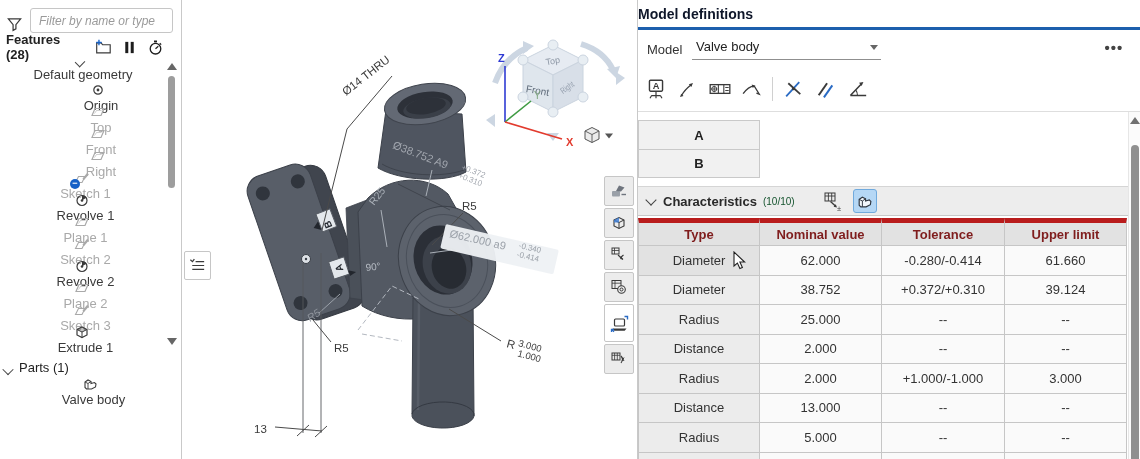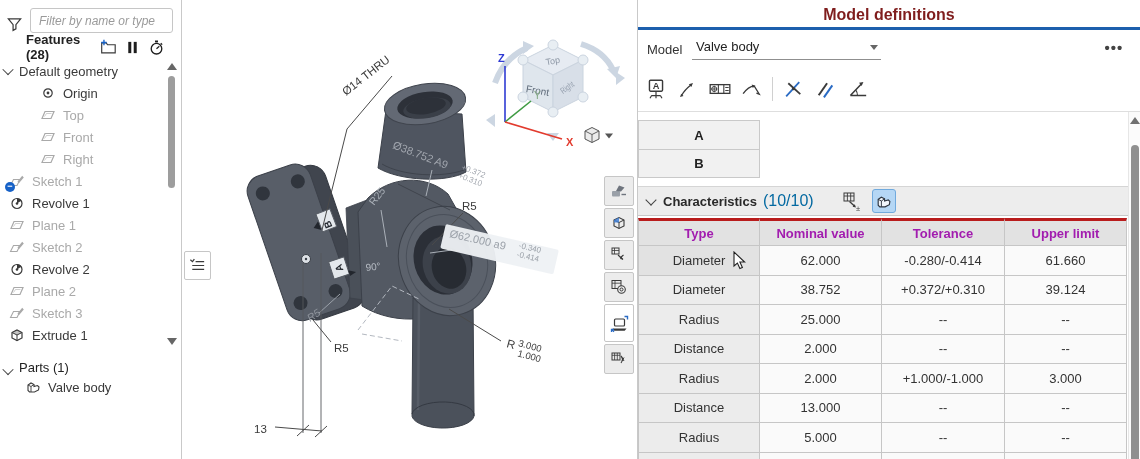--- a/index.html
+++ b/index.html
@@ -6,24 +6,24 @@
   html,body { width:1140px; height:459px; overflow:hidden; }
   body { position:relative; font-family:"Liberation Sans",sans-serif; background:#fff; color:#333; font-size:13px; }
   svg { display:block; }
 
   
   .sidebar { position:absolute; left:0; top:0; width:182px; height:459px; background:#fff; border-right:1px solid #c9c9c9; }
   .filter-row { position:absolute; top:7px; left:6px; right:8px; height:26px; display:flex; align-items:flex-end; gap:7px; }
   .filter-row input { flex:1; height:25px; min-width:0; border:1px solid #c6c6c6; border-radius:3px; padding:0 8px; font-size:12px; font-family:inherit; color:#555; }
   .filter-row input::placeholder { font-style:italic; color:#9a9a9a; }
   .features-row { position:absolute; top:37px; left:6px; right:8px; height:20px; display:flex; align-items:center; }
-  .features-row .hdr { font-weight:bold; font-size:13px; color:#222; margin-right:14px;margin-left:20px; }
+  .features-row .hdr { font-weight:bold; font-size:13px; color:#222; margin-right:14px; }
   .hdr-icon { width:20px; height:20px; display:inline-flex; align-items:center; justify-content:center; margin-right:8px; cursor:pointer; background:none; border:none; }
   .tree { position:absolute; top:60px; left:0; width:162px; }
-  .tree-item, .part-item { height:22px; display:flex; align-items:center; font-size:13px; color:#3a3a3a; cursor:default; white-space:nowrap; }
+  .tree-item, .part-item { height:22px; display:flex; align-items:center; font-size:13px; color:#3a3a3a; cursor:default; white-space:nowrap;flex-direction:column; }
   .tree-item.muted { color:#a9a9a9; }
   .tree-item.lvl0 { padding-left:4px; }
   .tree-item.lvl1 { padding-left:9px; }
   .tree-item.lvl2 { padding-left:40px; }
   .chev { display:none; width:8px; height:8px; border-left:1.6px solid #444; border-bottom:1.6px solid #444; transform:rotate(-45deg) translate(1px,-1px); margin-right:7px; }
   .has-chevron .chev { display:inline-block; }
   .ticon-wrap { position:relative; width:16px; height:16px; margin-right:7px; flex:0 0 auto; }
   .ticon-wrap svg { width:16px; height:16px; }
   .badge-dot { display:none; position:absolute; left:-4px; bottom:-3px; width:10px; height:10px; background:#1661c7; border-radius:50%; color:#fff; font-size:9px; line-height:9px; text-align:center; font-weight:bold; }
   .badge .badge-dot { display:block; }
@@ -39,48 +39,48 @@
   
   .viewport { position:absolute; left:182px; top:0; width:455px; height:459px; background:#fff; }
   .vp-svg { position:absolute; left:0; top:0; width:455px; height:459px; }
   .list-toggle { position:absolute; left:2px; top:251px; width:27px; height:29px; background:#fff; border:1px solid #c6c6c6; border-radius:2px; display:flex; align-items:center; justify-content:center; cursor:pointer; }
   .strip { position:absolute; left:422px; top:176px; width:30px; }
   .strip button { width:30px; height:30px; margin-bottom:2px; background:#ececec; border:1px solid #c6c6c6; border-radius:2px; display:flex; align-items:center; justify-content:center; cursor:pointer; padding:0; }
   .strip button.selected { background:#fff; height:38px; }
 
   
   .right-panel { position:absolute; left:637px; top:0; width:503px; height:459px; background:#fff; border-left:1px solid #c9c9c9; }
-  .rp-title { position:absolute; top:6px; left:0; width:100%; text-align:center; font-weight:bold; font-size:16px; color:#7f1d1d; }
+  .rp-title { position:absolute; top:6px; left:0; width:100%; text-align:left; font-weight:bold; font-size:14px; color:#0f172a; }
   .rp-underline { position:absolute; top:27px; left:0; right:0; height:3px; background:#1c5fad; }
   .model-label { position:absolute; left:9px; top:42px; font-size:13px; color:#333; }
   .model-select { position:absolute; left:54px; top:35px; width:189px; height:25px; border-bottom:1px solid #8f8f8f; font-size:13px; color:#222; cursor:pointer; }
   .model-select .val { position:absolute; left:4px; top:4px; }
   .sel-caret { position:absolute; right:3px; top:10px; width:0; height:0; border-left:4.5px solid transparent; border-right:4.5px solid transparent; border-top:5.5px solid #666; }
   .tol-input { position:absolute; left:251px; top:34px; width:181px; height:27px; border:1px solid #c6c6c6; border-radius:3px; display:flex; align-items:center; gap:5px; padding:0 6px; color:#9a9a9a; font-size:12px; cursor:text; white-space:nowrap; overflow:hidden; }
   .overflow-btn { position:absolute; left:460px; top:36px; width:32px; height:22px; background:none; border:none; font-size:15px; font-weight:bold; color:#444; letter-spacing:1px; cursor:pointer; }
   .rp-toolbar { position:absolute; left:4px; top:72px; height:34px; display:flex; align-items:center; }
   .rp-toolbar .tbtn { width:27px; height:27px; background:none; border:none; display:flex; align-items:center; justify-content:center; margin-right:5px; cursor:pointer; }
   .rp-toolbar .tdiv { width:1px; height:24px; background:#d0d0d0; margin:0 7px 0 2px; }
   .rp-topline { position:absolute; top:111px; left:0; right:0; height:1px; background:#dedede; }
   .datum-table { position:absolute; left:0; top:120px; width:122px; }
   .datum-cell { height:29px; background:#f1f1f1; border:1px solid #c9c9c9; border-bottom:none; display:flex; align-items:center; justify-content:center; font-weight:bold; font-size:13px; color:#222; cursor:pointer; }
   .datum-cell:last-child { border-bottom:1px solid #c9c9c9; }
   .char-header { position:absolute; left:0; top:186px; width:491px; height:30px; background:#ededed; border-top:1px solid #d5d5d5; border-bottom:1px solid #c9c9c9; display:flex; align-items:center; }
   .char-header .chev2 { width:8px; height:8px; border-left:1.7px solid #444; border-bottom:1.7px solid #444; transform:rotate(-45deg); margin:0 8px 2px 9px; }
   .char-title { font-weight:bold; font-size:13px; color:#2a2a2a; }
-  .char-count { color:#0369a1; font-size:16px; margin-left:6px; }
+  .char-count { color:#14532d; font-size:10px; margin-left:6px; }
   .ch-btn { width:24px; height:24px; background:none; border:none; display:flex; align-items:center; justify-content:center; cursor:pointer; }
   .ch-btn.b1 { margin-left:26px; }
   .ch-btn.b2 { margin-left:8px; background:#b5d7f5; border:1px solid #71aadd; border-radius:3px; }
   .char-table { position:absolute; left:0; top:218px; width:489px; }
   .thead, .trow { display:grid; grid-template-columns:122px 122px 123px 122px; }
   .thead { height:28px; }
   .trow { height:29.5px; }
   .cell { display:flex; align-items:center; justify-content:center; border-right:1px solid #c6c6c6; border-bottom:1px solid #c6c6c6; font-size:13px; color:#333; background:#fafafa; cursor:default; }
-  .thead .cell { background:#e2e2e2; font-weight:bold; border-top:3px solid #b91c1c; color:#a21caf; }
+  .thead .cell { background:#e2e2e2; font-weight:bold; border-top:5px solid #b91c1c; color:#7f1d1d; }
   .cell:first-child { border-left:1px solid #c6c6c6; }
   .cell.type { background:#ececec; font-weight:normal; }
   .trow.i0 .cell.type { background:#e2e2e2; }
   .trow.partial { height:7px; }
   .trow.partial .cell { border-bottom:none; }
   .rp-scroll { position:absolute; right:0; top:112px; width:12px; bottom:0; background:#fbfbfb; border-left:1px solid #e6e6e6; }
   .rp-scroll .tri-up { left:1px; top:5px; border-bottom-color:#707070; }
   .rp-thumb { position:absolute; left:2px; top:33px; bottom:0; width:8px; background:#8f8f8f; border-radius:4px 4px 0 0; cursor:pointer; }
 
   .cursor-svg { position:absolute; left:733px; top:251px; z-index:40; pointer-events:none; }

